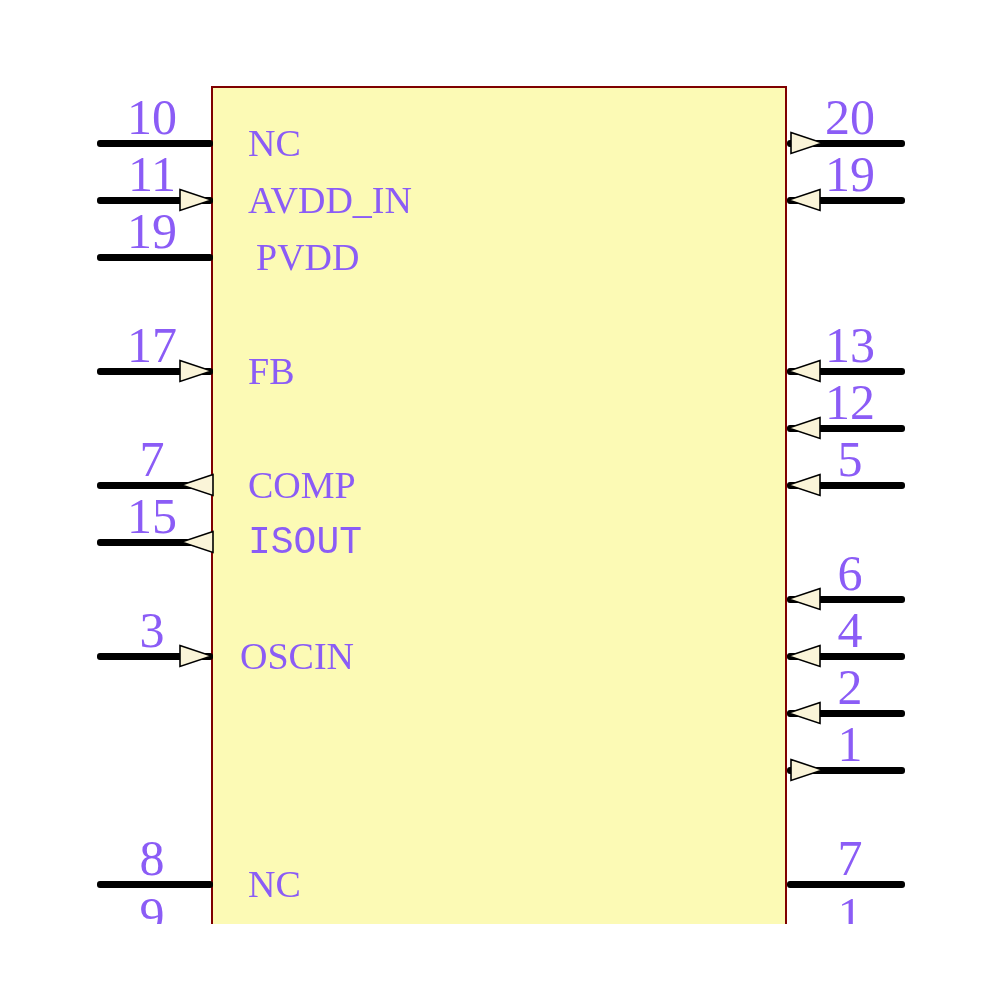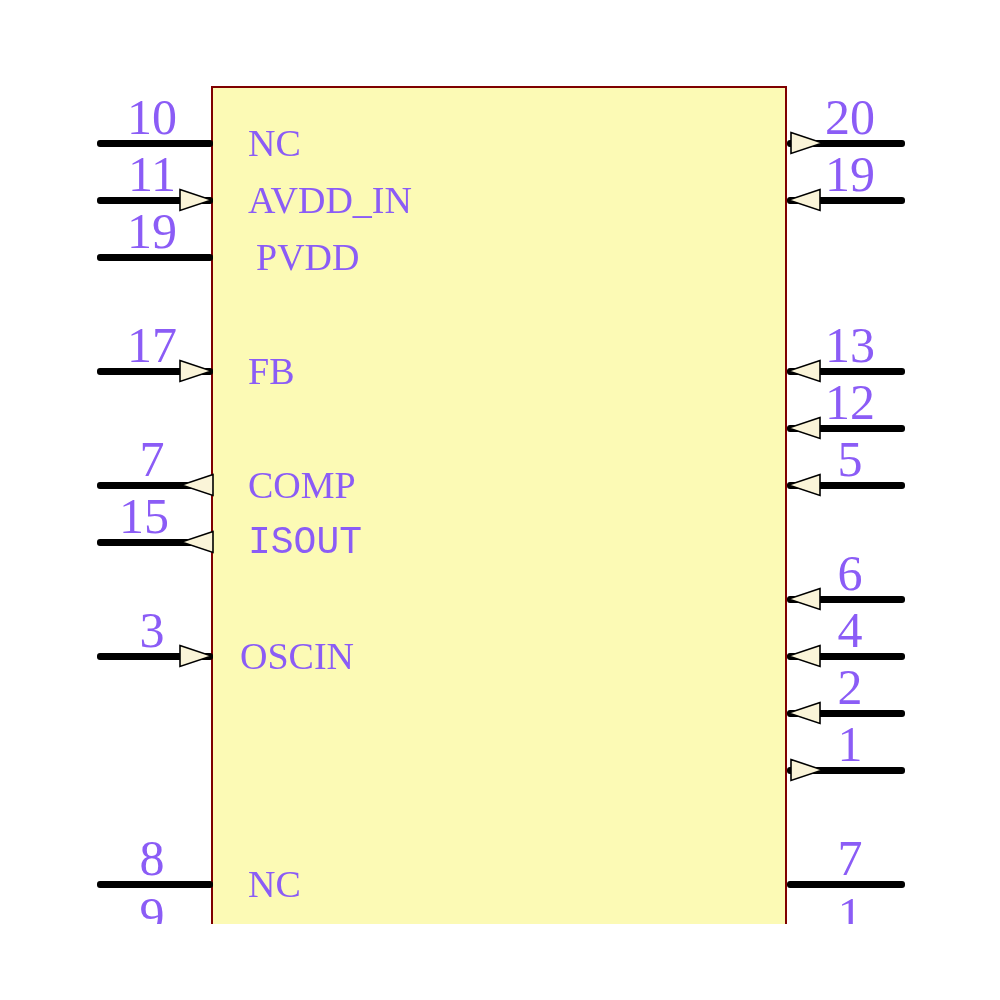--- a/index.html
+++ b/index.html
@@ -75,21 +75,21 @@
             <polygon points="33,1.5 1.5,12 33,22.5" fill="#faf4d8" stroke="#000" stroke-width="1.6"></polygon>
           </svg></div>
         <div class="num" style="left: 100px; top: 433px;">7</div>
         <div class="lbl" style="top: 456.5px; left: 248px;"><span class="lbl-text">COMP</span></div>
       </div>
       <div class="pin-group">
         <div class="wire" style="left: 97px; width: 116px; top: 538.5px;"></div>
         <div class="arrow" style="top: 530px; left: 180px;"><svg width="34" height="24" viewBox="0 0 34 24">
             <polygon points="33,1.5 1.5,12 33,22.5" fill="#faf4d8" stroke="#000" stroke-width="1.6"></polygon>
           </svg></div>
-        <div class="num" style="left: 92px; top: 490px;">15</div>
+        <div class="num" style="left: 100px; top: 490px;">15</div>
         <div class="lbl" style="top: 513.5px; left: 248px; font-family: Liberation Mono, monospace;"><span class="lbl-text">ISOUT</span></div>
       </div>
       <div class="pin-group">
         <div class="wire" style="left: 97px; width: 116px; top: 652.5px;"></div>
         <div class="arrow" style="top: 644px; left: 179px;"><svg width="34" height="24" viewBox="0 0 34 24">
             <polygon points="1,1.5 32.5,12 1,22.5" fill="#faf4d8" stroke="#000" stroke-width="1.6"></polygon>
           </svg></div>
         <div class="num" style="left: 100px; top: 604px;">3</div>
         <div class="lbl" style="top: 627.5px; left: 240px;"><span class="lbl-text">OSCIN</span></div>
       </div>

